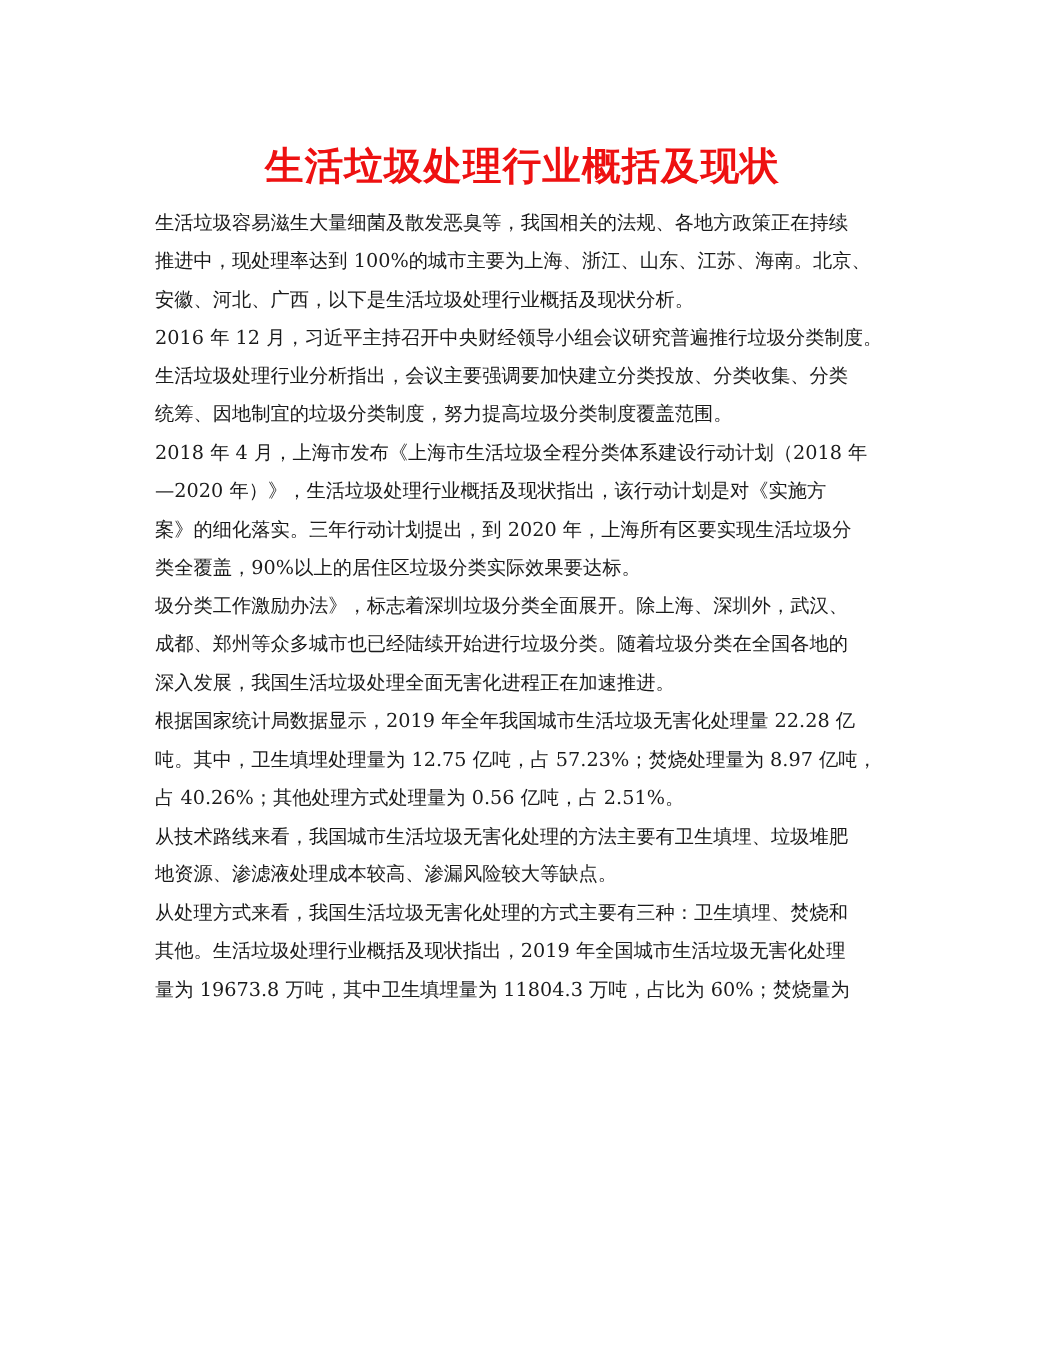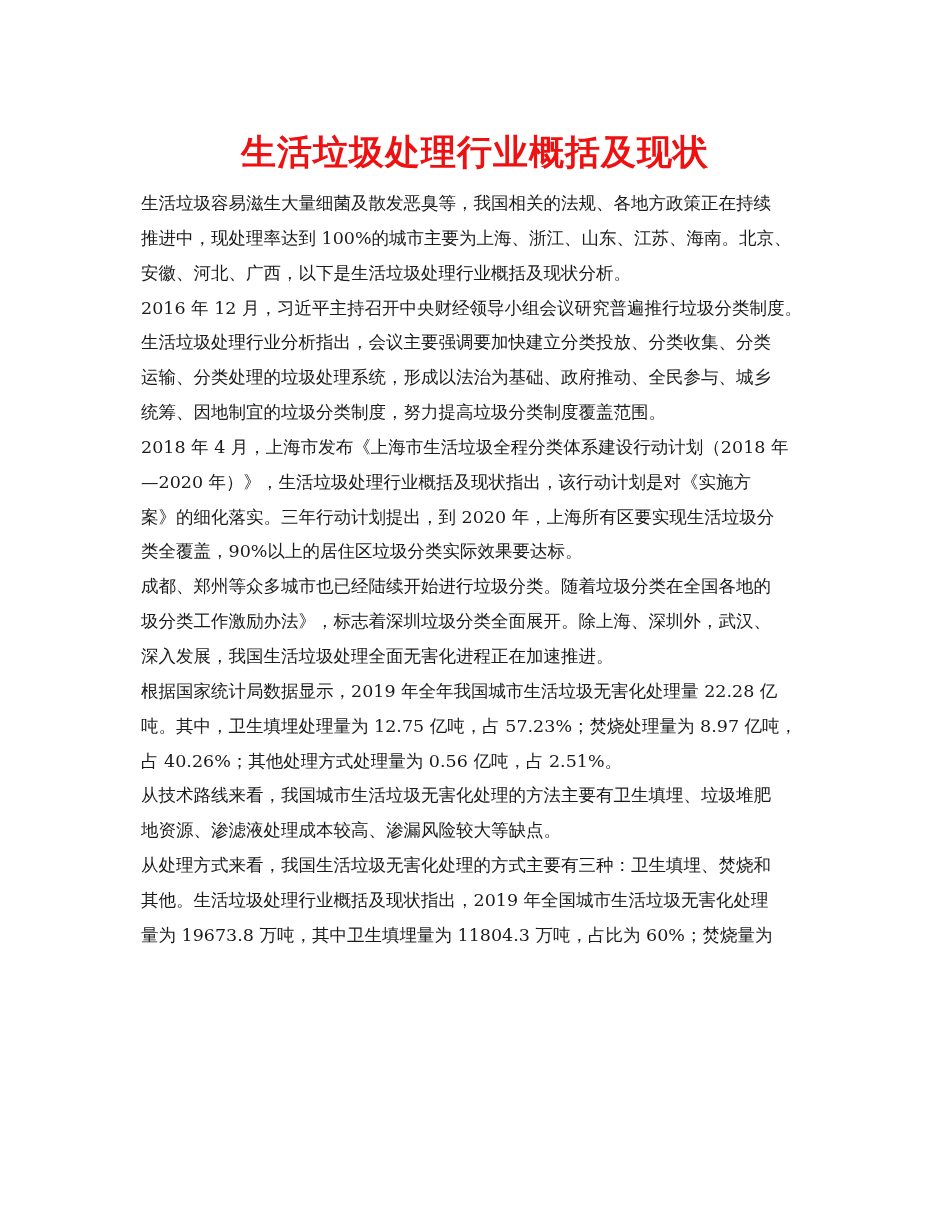--- a/index.html
+++ b/index.html
@@ -65,34 +65,33 @@
 
     <div class="paragraph">
       <div class="line">生活垃圾容易滋生大量细菌及散发恶臭等，我国相关的法规、各地方政策正在持续</div>
       <div class="line">推进中，现处理率达到 100%的城市主要为上海、浙江、山东、江苏、海南。北京、</div>
       <div class="line">安徽、河北、广西，以下是生活垃圾处理行业概括及现状分析。</div>
     </div>
 
     <div class="paragraph">
       <div class="line">2016 年 12 月，习近平主持召开中央财经领导小组会议研究普遍推行垃圾分类制度。</div>
       <div class="line">生活垃圾处理行业分析指出，会议主要强调要加快建立分类投放、分类收集、分类</div>
-      <div class="line">运输、分类处理的垃圾处理系统，形成以法治为基础、政府推动、全民参与、城乡</div>
       <div class="line">统筹、因地制宜的垃圾分类制度，努力提高垃圾分类制度覆盖范围。</div>
     </div>
 
     <div class="paragraph">
       <div class="line">2018 年 4 月，上海市发布《上海市生活垃圾全程分类体系建设行动计划（2018 年</div>
       <div class="line">—2020 年）》，生活垃圾处理行业概括及现状指出，该行动计划是对《实施方</div>
       <div class="line">案》的细化落实。三年行动计划提出，到 2020 年，上海所有区要实现生活垃圾分</div>
       <div class="line">类全覆盖，90%以上的居住区垃圾分类实际效果要达标。</div>
     </div>
 
     <div class="paragraph">
+      <div class="line">圾分类工作激励办法》，标志着深圳垃圾分类全面展开。除上海、深圳外，武汉、</div>
       <div class="line">成都、郑州等众多城市也已经陆续开始进行垃圾分类。随着垃圾分类在全国各地的</div>
-      <div class="line">圾分类工作激励办法》，标志着深圳垃圾分类全面展开。除上海、深圳外，武汉、</div>
       <div class="line">深入发展，我国生活垃圾处理全面无害化进程正在加速推进。</div>
     </div>
 
     <div class="paragraph">
       <div class="line">根据国家统计局数据显示，2019 年全年我国城市生活垃圾无害化处理量 22.28 亿</div>
       <div class="line">吨。其中，卫生填埋处理量为 12.75 亿吨，占 57.23%；焚烧处理量为 8.97 亿吨，</div>
       <div class="line">占 40.26%；其他处理方式处理量为 0.56 亿吨，占 2.51%。</div>
     </div>
 
     <div class="paragraph">

